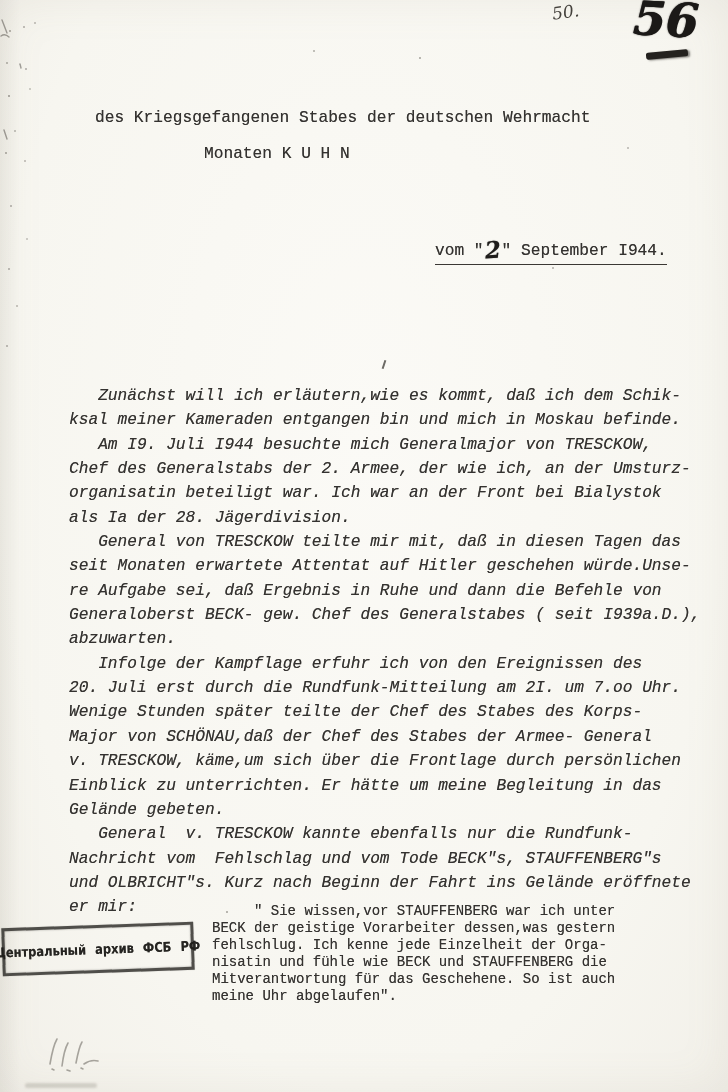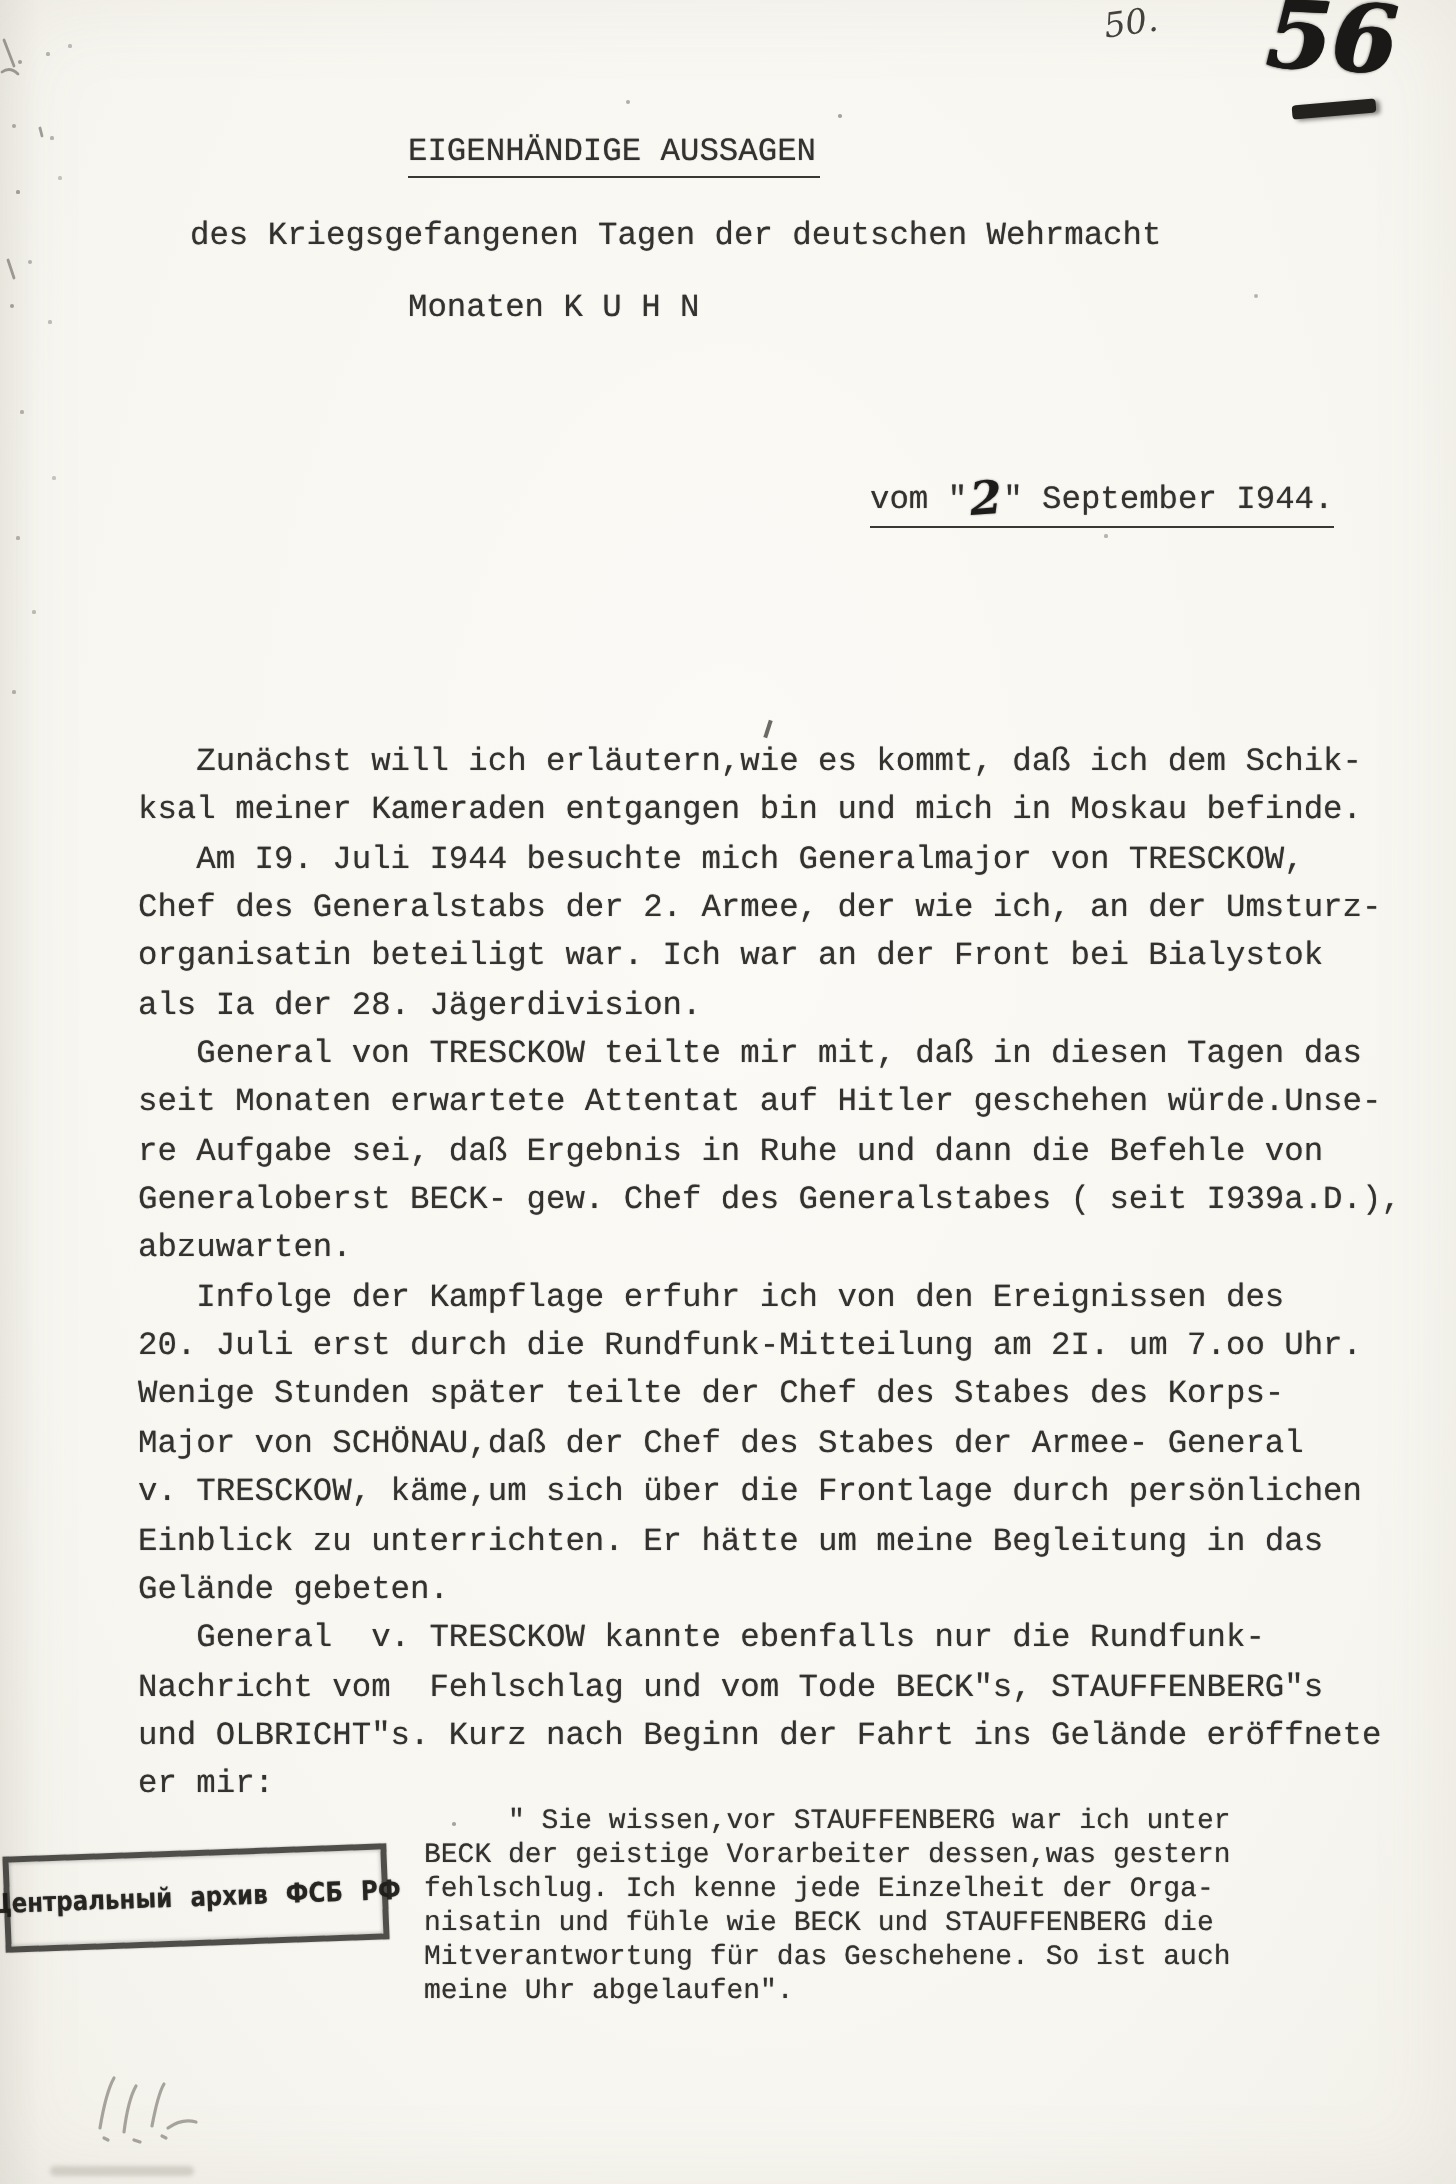--- a/index.html
+++ b/index.html
@@ -25,21 +25,21 @@
   .subtitle { top:108px; left:95px; }
   .author   { top:144px; left:204px; }
   .dateline { top:240px; left:435px; border-bottom:1.7px solid #3b3834; padding-bottom:3px; }
   .hw-2 {
     font-family:"DejaVu Serif","Liberation Serif",serif;
     font-style:italic; font-weight:bold; font-size:23px;
     display:inline-block; transform:rotate(-4deg);
     margin:0 1px; vertical-align:-3px; color:#1e1c1a;
     text-shadow:0 0 1px rgba(25,23,20,0.6);
   }
-  .body-text  { top:369px; left:69px;  line-height:24.35px; }
+  .body-text  { top:384px; left:69px;  line-height:24.35px;font-style:italic; }
   .quote-text { top:903px; left:212px; font-size:14px; line-height:16.9px; }
 
   .small-num {
     position:absolute; top:2px; left:552px;
     font-family:"DejaVu Serif","Liberation Serif",serif;
     font-style:italic; font-size:17px; color:#45423d;
     transform:rotate(-8deg);
   }
   .big-num {
     position:absolute; top:-8px; left:633px;
@@ -92,22 +92,21 @@
 <body>
 
 <div class="page">
 
   <div class="edge-shade"></div>
 
   <div class="small-num">50.</div>
   <div class="big-num">56</div>
   <div class="big-num-underline"></div>
 
-  <div class="typed title">EIGENHÄNDIGE AUSSAGEN</div>
-  <div class="typed subtitle">des Kriegsgefangenen Tagen der deutschen Wehrmacht</div>
+  <div class="typed subtitle">des Kriegsgefangenen Stabes der deutschen Wehrmacht</div>
   <div class="typed author">Monaten K U H N</div>
 
   <div class="typed dateline"><span>vom "</span><span class="hw-2">2</span><span>" September I944.</span></div>
 
   <div class="typed body-text">   Zunächst will ich erläutern,wie es kommt, daß ich dem Schik-
 ksal meiner Kameraden entgangen bin und mich in Moskau befinde.
    Am I9. Juli I944 besuchte mich Generalmajor von TRESCKOW,
 Chef des Generalstabs der 2. Armee, der wie ich, an der Umsturz-
 organisatin beteiligt war. Ich war an der Front bei Bialystok
 als Ia der 28. Jägerdivision.

